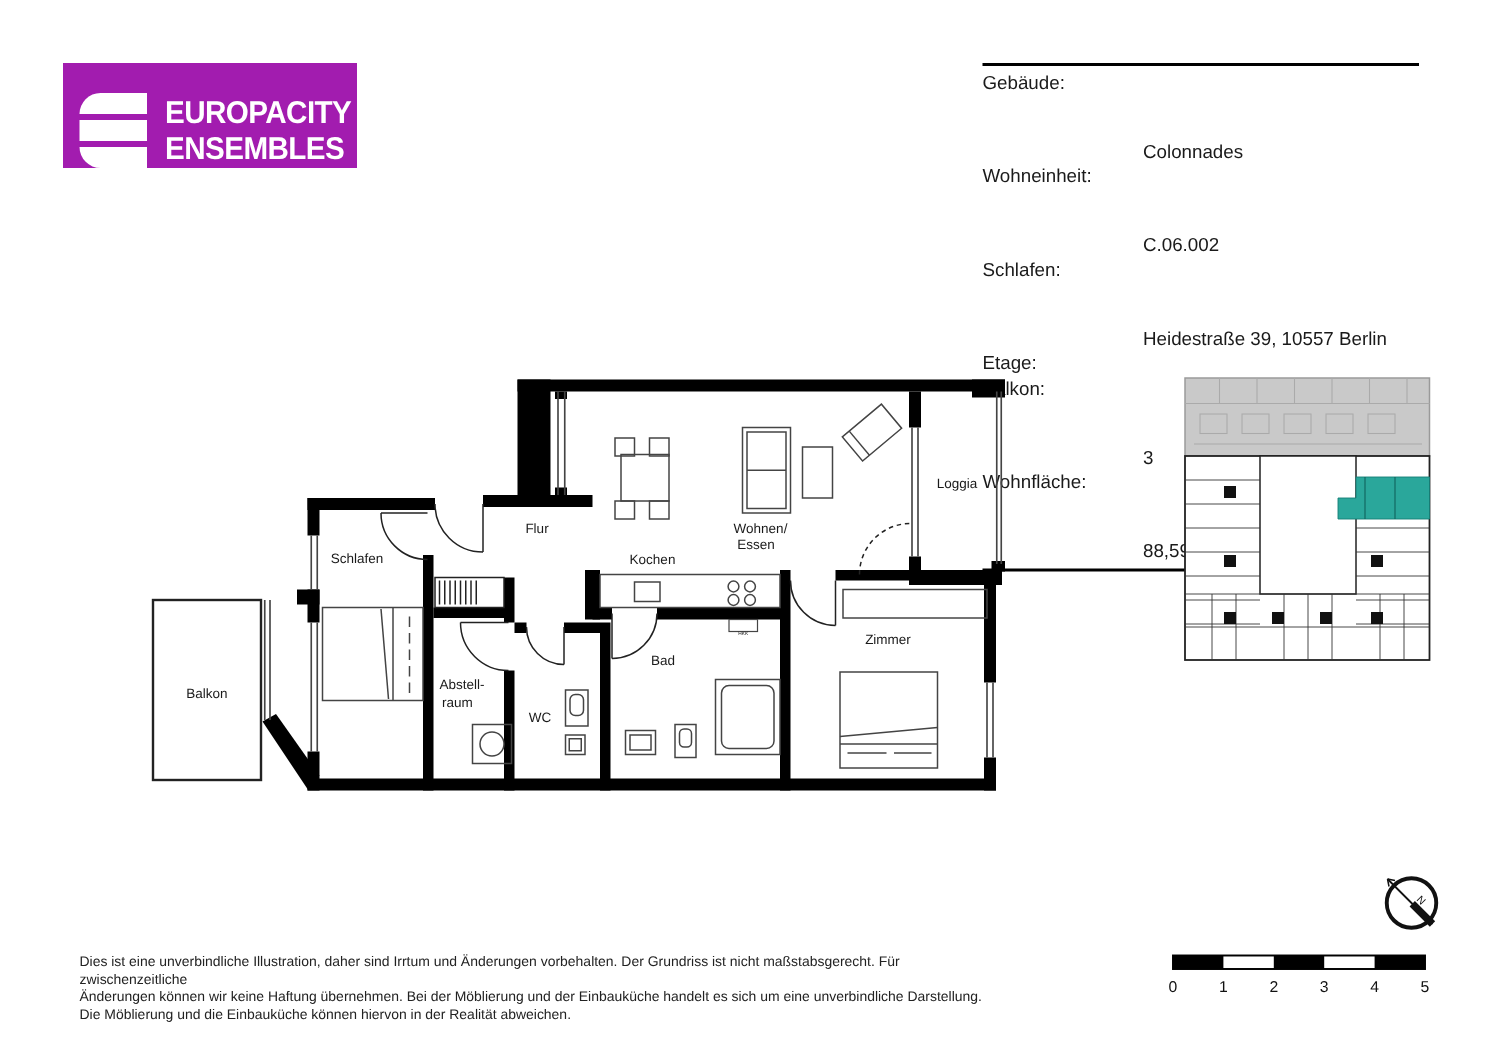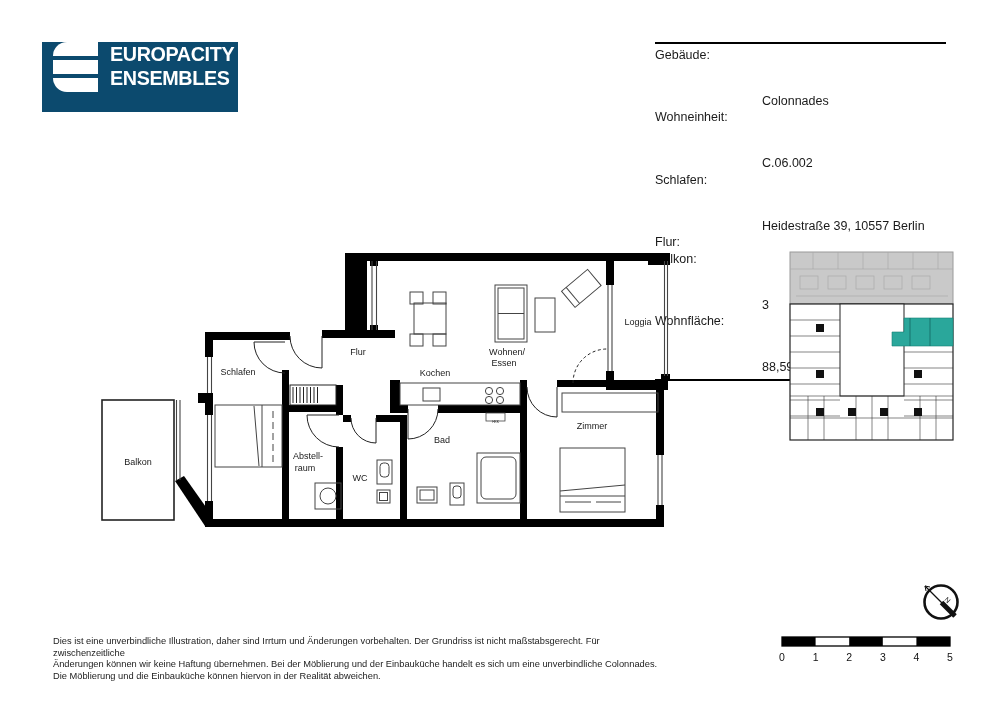--- a/index.html
+++ b/index.html
@@ -4,21 +4,21 @@
 <style>
   html,body{margin:0;padding:0;}
   body{
     width:1000px;height:707px;position:relative;background:#ffffff;
     font-family:"Liberation Sans","DejaVu Sans",sans-serif;color:#1a1a1a;
     overflow:hidden;
   }
   
   .logo{
     position:absolute;left:42px;top:42px;width:196px;height:70px;
-    background:#0c4a6e;display:flex;align-items:flex-start;padding:0;box-sizing:border-box;
+    background:#a21caf;display:flex;align-items:flex-end;padding:0;box-sizing:border-box;
   }
   .logo-glyph{width:47px;height:50px;margin-left:11px;display:flex;flex-direction:column;justify-content:space-between;}
   .logo-bar{height:14px;background:#ffffff;}
   .logo-bar.top{border-top-left-radius:14px;}
   .logo-bar.mid{width:45px;}
   .logo-bar.bot{border-bottom-left-radius:14px;}
   .logo-text{
     margin-left:12px;color:#ffffff;font-weight:bold;font-size:21px;line-height:24px;
     letter-spacing:-0.4px;transform:scaleX(0.94);transform-origin:left center;white-space:nowrap;
   }
@@ -65,21 +65,21 @@
   </div>
   <div class="info-row">
     <div class="info-label">Wohneinheit:</div>
     <div class="info-value">C.06.002</div>
   </div>
   <div class="info-row">
     <div class="info-label">Schlafen:</div>
     <div class="info-value">Heidestraße 39, 10557 Berlin</div>
   </div>
   <div class="info-row">
-    <div class="info-label">Flur:</div>
+    <div class="info-label">Etage:</div>
   </div>
   <div class="info-row">
     <div class="info-label">Balkon:</div>
     <div class="info-value">3</div>
   </div>
   <div class="info-row">
     <div class="info-label">Wohnfläche:</div>
     <div class="info-value">88,59 m²</div>
   </div>
 </div>
@@ -355,15 +355,15 @@
     <text x="37.6" y="29">1</text>
     <text x="71.2" y="29">2</text>
     <text x="104.8" y="29">3</text>
     <text x="138.4" y="29">4</text>
     <text x="172" y="29">5</text>
   </g>
 </svg>
 
 <div class="disclaimer">
   <div>Dies ist eine unverbindliche Illustration, daher sind Irrtum und Änderungen vorbehalten. Der Grundriss ist nicht maßstabsgerecht. Für zwischenzeitliche</div>
-  <div>Änderungen können wir keine Haftung übernehmen. Bei der Möblierung und der Einbauküche handelt es sich um eine unverbindliche Colonnades.</div>
+  <div>Änderungen können wir keine Haftung übernehmen. Bei der Möblierung und der Einbauküche handelt es sich um eine unverbindliche Darstellung.</div>
   <div>Die Möblierung und die Einbauküche können hiervon in der Realität abweichen.</div>
 </div>
 
 </body></html>

